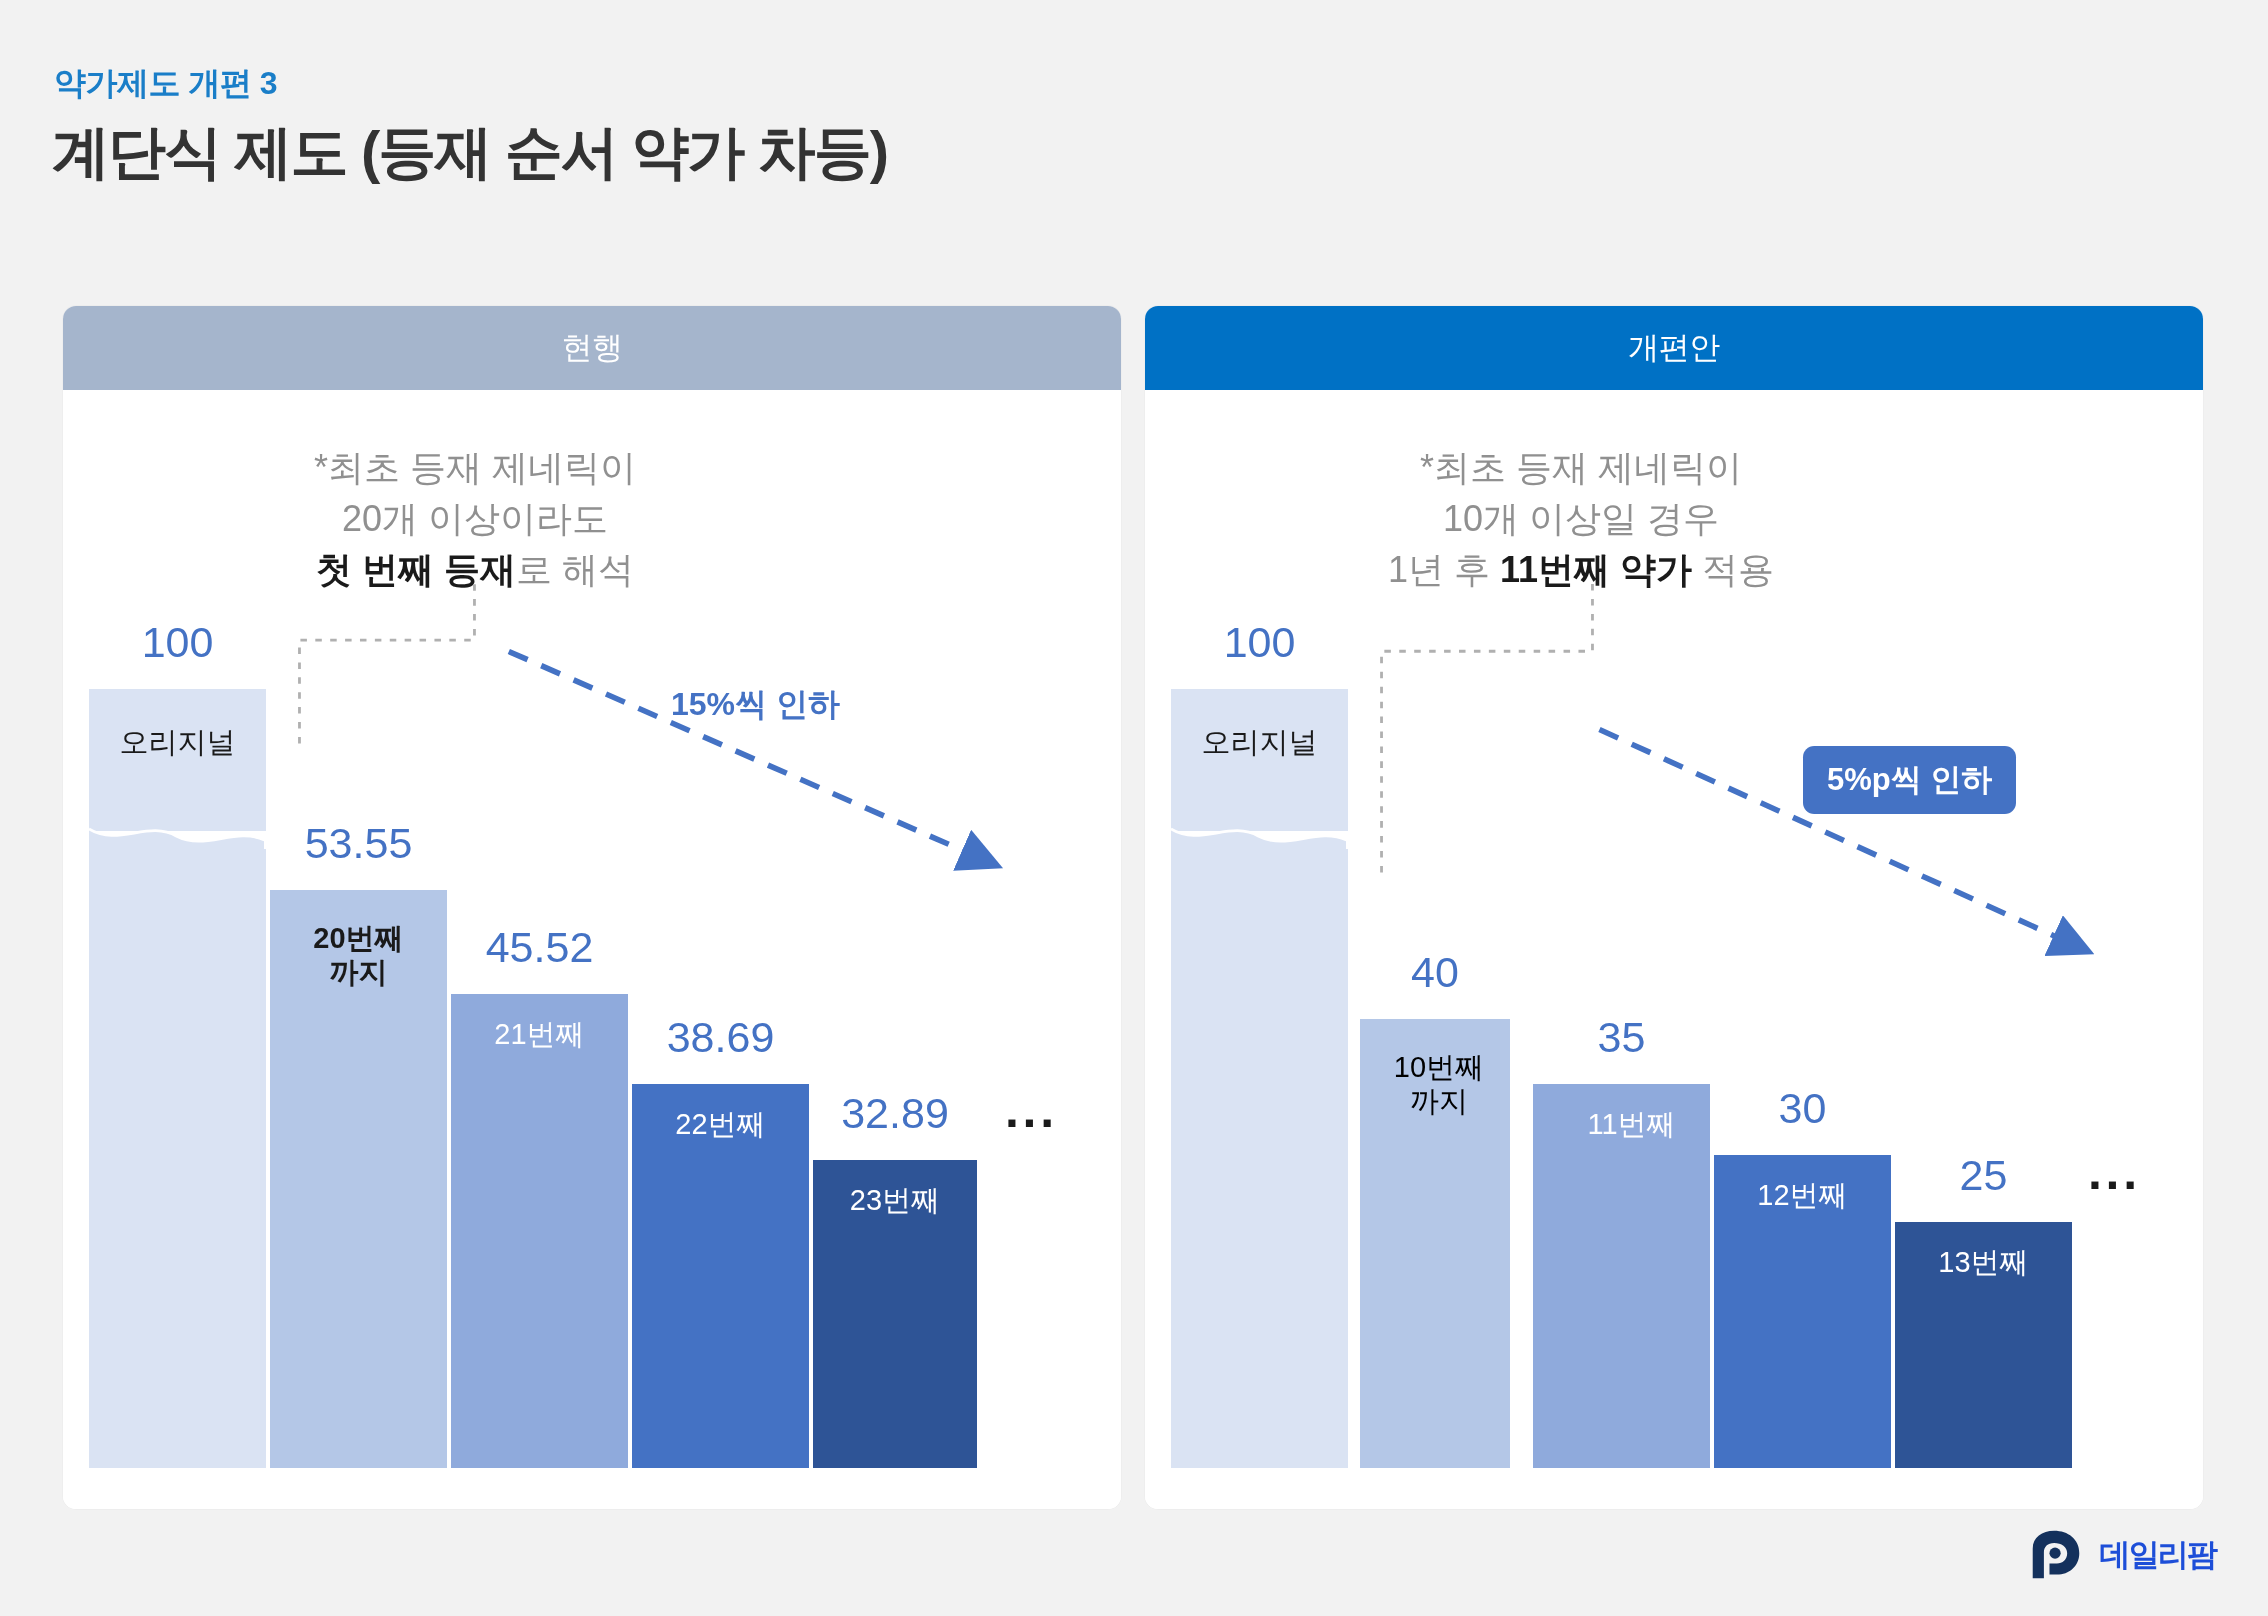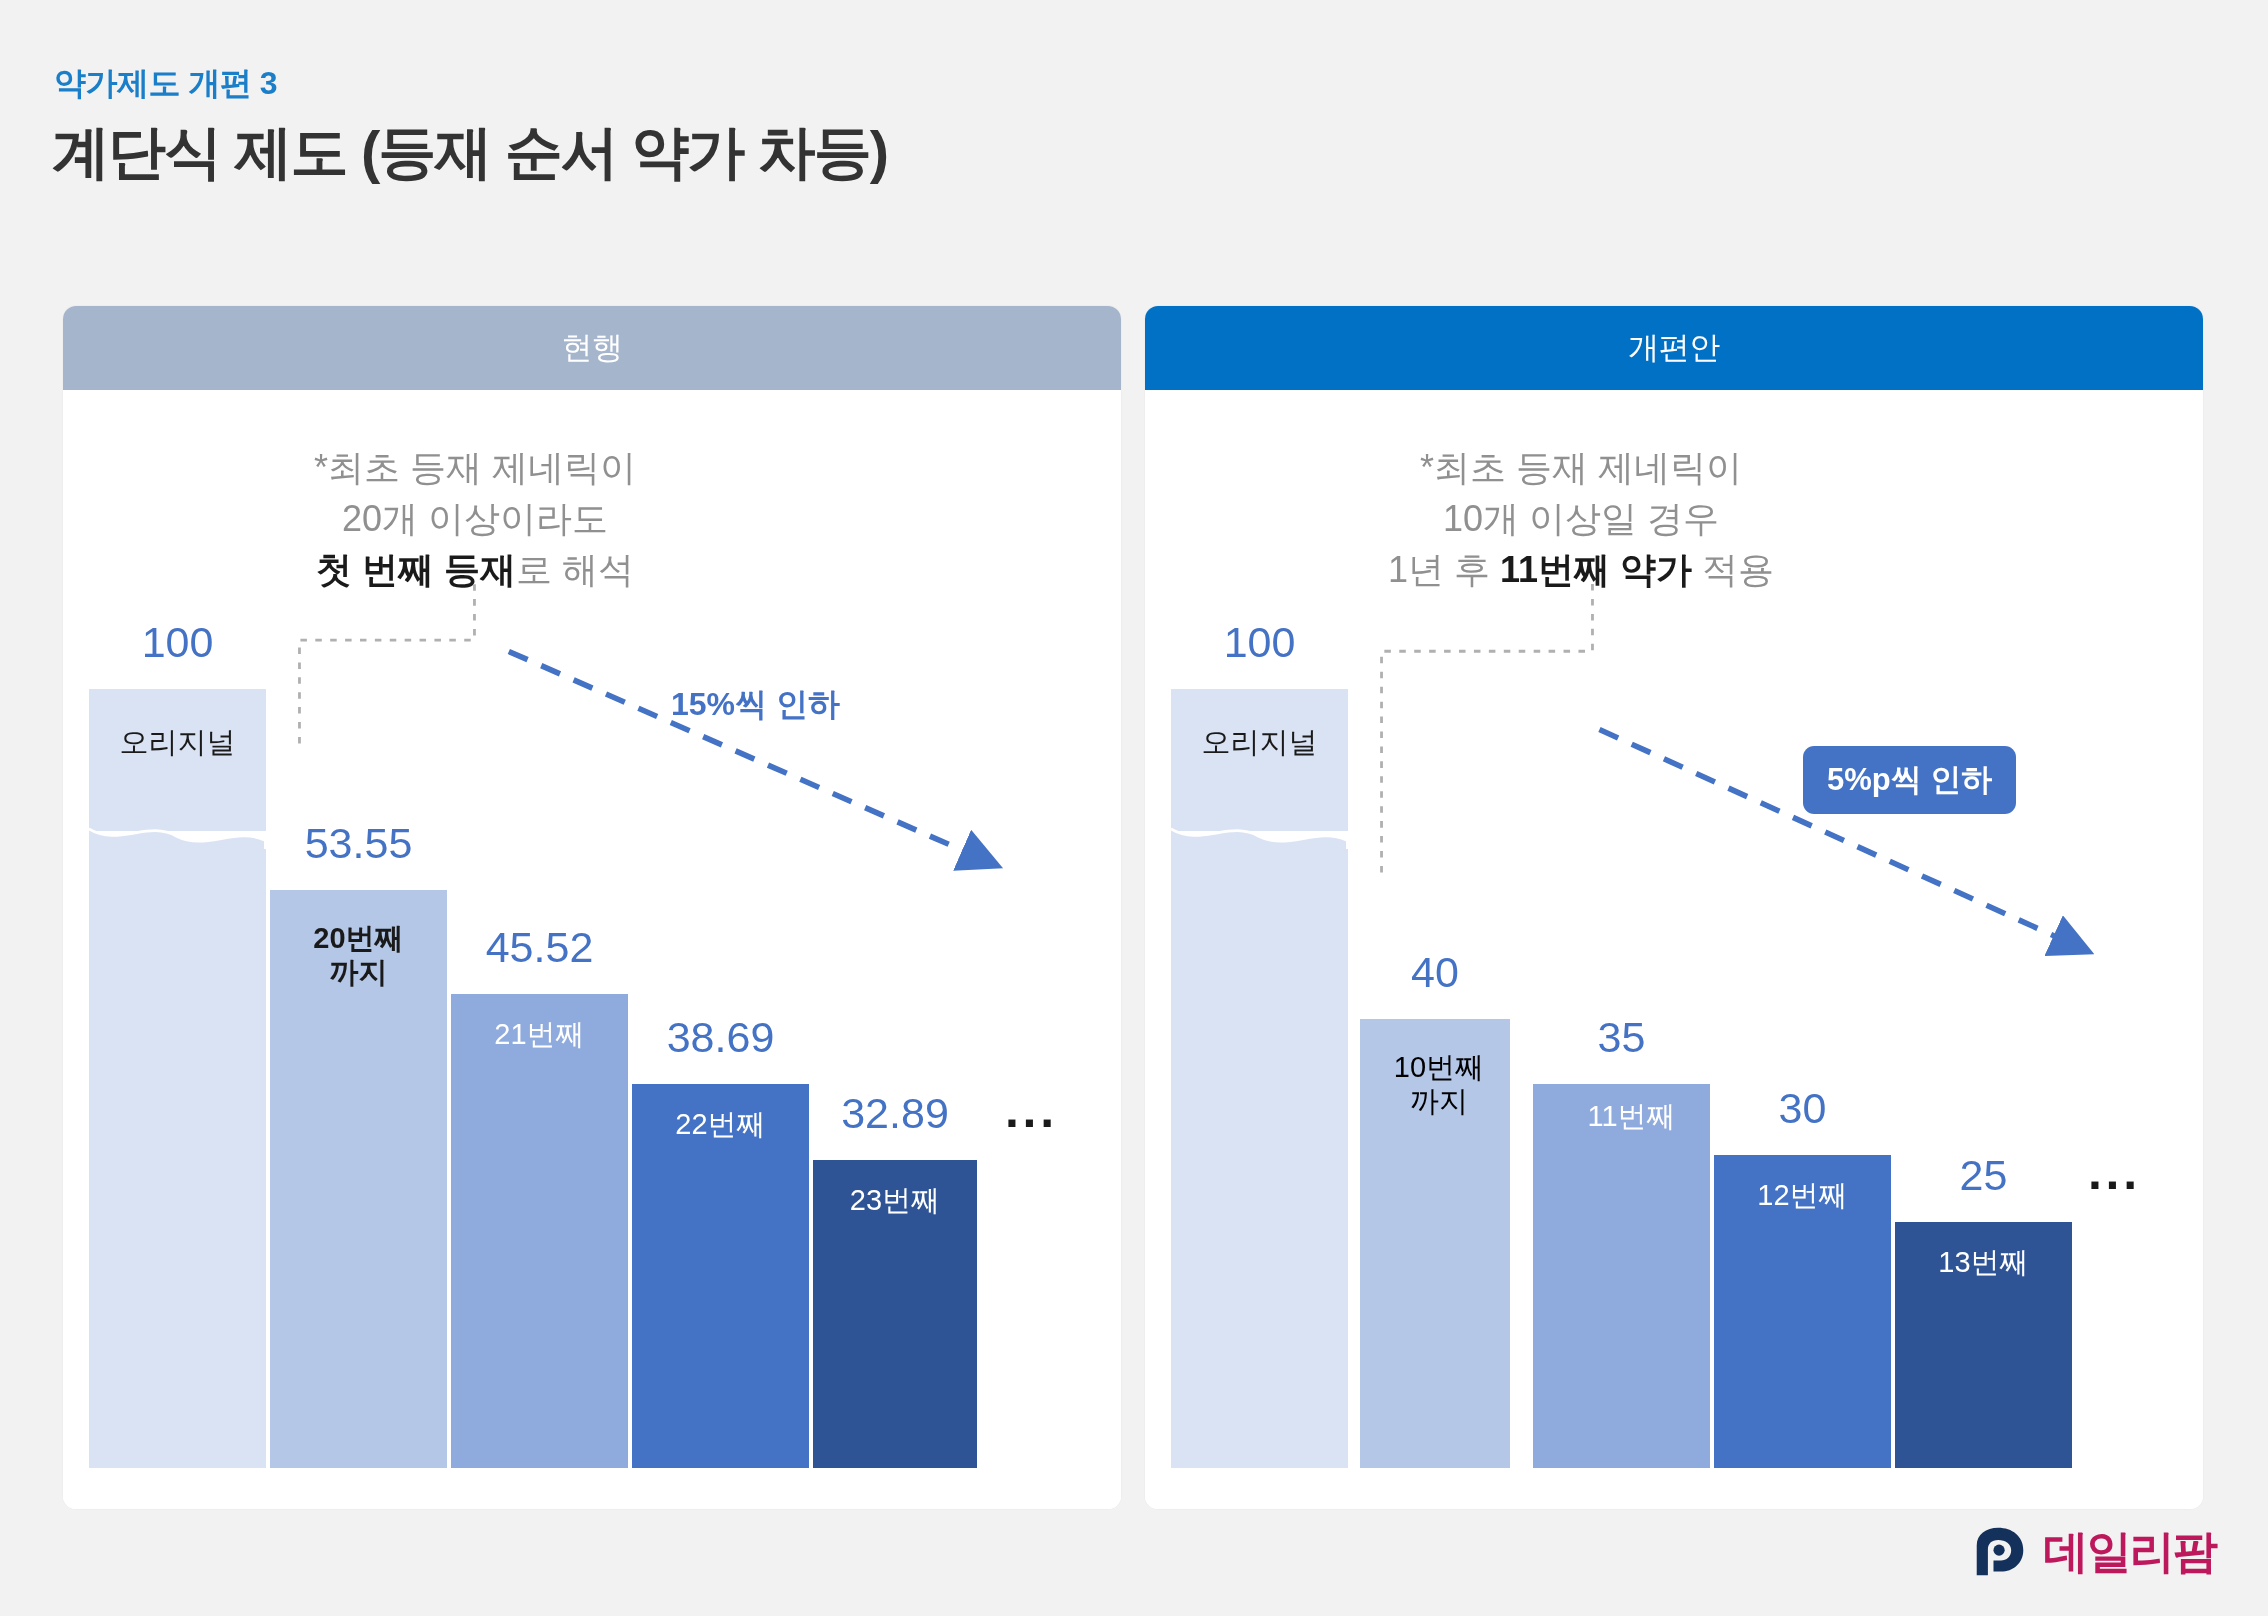--- a/index.html
+++ b/index.html
@@ -156,23 +156,23 @@
   
   .logo {
     position: absolute;
     right: 52px;
     bottom: 34px;
     display: flex;
     align-items: center;
     gap: 13px;
   }
   .logo-text {
-    font-size: 45px;
-    font-weight: 700;
-    color: #be185d;
+    font-size: 31px;
+    font-weight: 700;
+    color: #1d4ed8;
     letter-spacing: -1.9px;
   }
 </style>
 </head>
 <body>
 
 <div class="page">
 
   <div class="eyebrow">약가제도 개편 3</div>
   <div class="page-title">계단식 제도 (등재 순서 약가 차등)</div>
@@ -256,21 +256,21 @@
           <div class="bar-cap" style="top:37px; color:#1a1a1a; font-weight:400;">오리지널</div>
         </div>
 
         <div class="bar" style="left:215px; width:150px; height:449px; background:#b4c7e7;">
           <div class="bar-value" style="top:-71px;">40</div>
           <div class="bar-cap" style="top:32px; color:#000000; font-weight:400;padding-left:8px;">10번째<br>까지</div>
         </div>
 
         <div class="bar" style="left:388px; width:177px; height:384px; background:#8faadc;">
           <div class="bar-value" style="top:-71px;">35</div>
-          <div class="bar-cap" style="top:16px; color:#ffffff; font-weight:400;padding-left:20px;">11번째</div>
+          <div class="bar-cap" style="top:24px; color:#ffffff; font-weight:400;padding-left:20px;">11번째</div>
         </div>
 
         <div class="bar" style="left:569px; width:177px; height:313px; background:#4472c4;">
           <div class="bar-value" style="top:-71px;">30</div>
           <div class="bar-cap" style="top:24px; color:#ffffff; font-weight:400;">12번째</div>
         </div>
 
         <div class="bar" style="left:750px; width:177px; height:246px; background:#2e5496;">
           <div class="bar-value" style="top:-71px;">25</div>
           <div class="bar-cap" style="top:24px; color:#ffffff; font-weight:400;">13번째</div>

